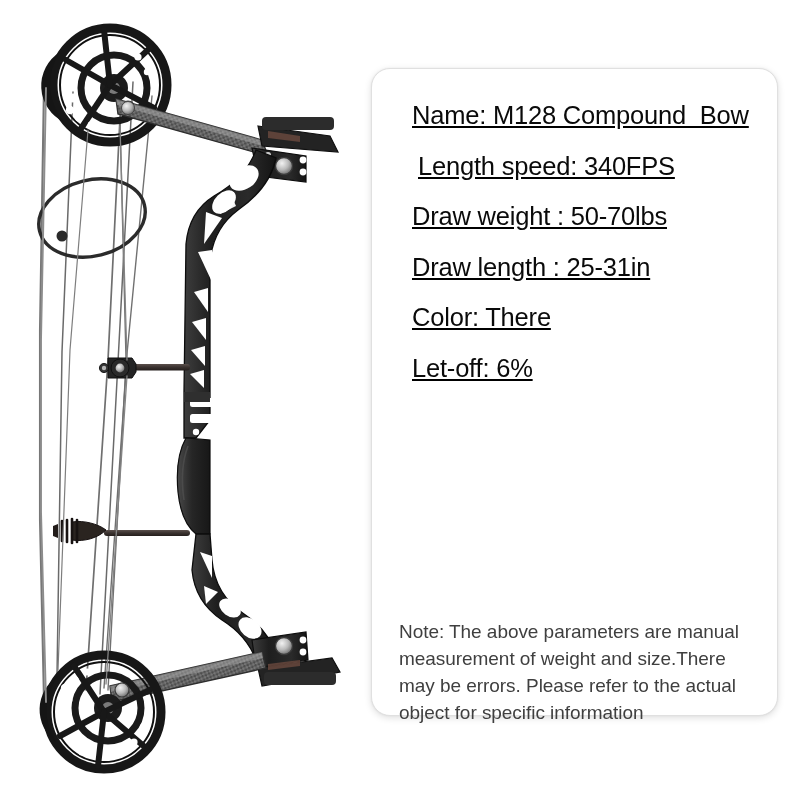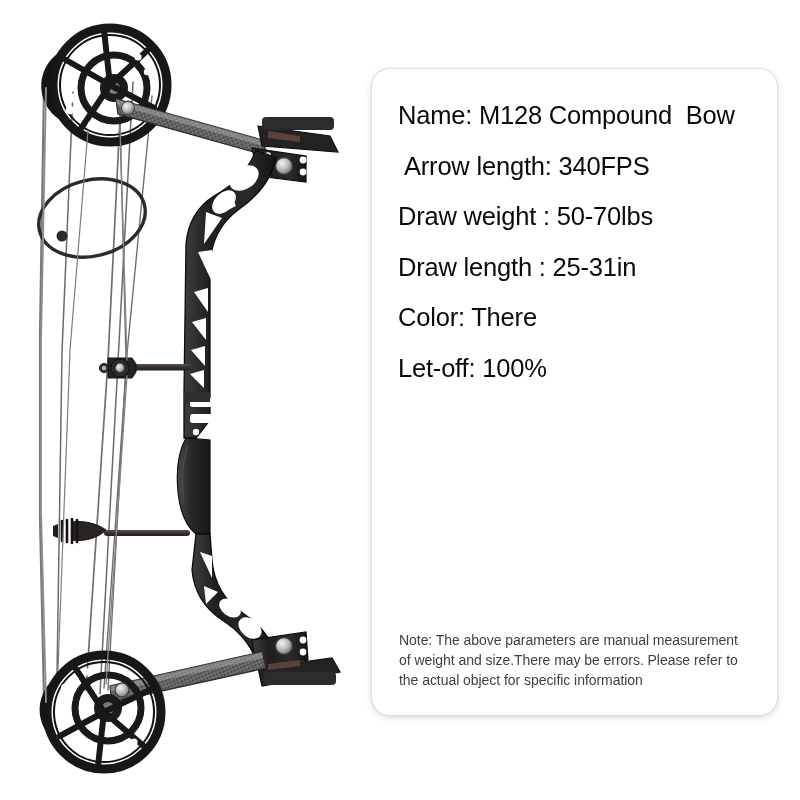--- a/index.html
+++ b/index.html
@@ -47,46 +47,46 @@
     height: 648px;
     box-sizing: border-box;
     background: #ffffff;
     border: 1px solid #e0e0e0;
     border-radius: 19px;
     box-shadow: 0 2px 7px rgba(0,0,0,0.13), 0 0 2px rgba(0,0,0,0.06);
     padding: 0;
   }
   .spec-list {
     position: absolute;
-    left: 26px;
+    left: 40px;
     top: 34px;
     right: 14px;
+    text-decoration: underline;
   }
   .spec-line {
     font-size: 25.5px;
     line-height: 1.0;
     color: #0a0a0a;
     margin-bottom: 25px;
     white-space: pre;
     font-weight: 400;
     letter-spacing: -0.2px;
   }
   .spec-line.indent-1 {
     margin-left: 6px;
   }
   .note-block {
     position: absolute;
     left: 27px;
     top: 550px;
     width: 345px;
-    font-size: 14px;
+    font-size: 19px;
     line-height: 1.42;
     color: #3f3f3f;
     letter-spacing: -0.05px;
-    margin-top: 12px;
   }
 </style>
 </head>
 <body>
 
 <div id="page-root">
 
   <div class="product-area">
     <svg class="bow-svg" viewBox="0 0 370 800" aria-hidden="true">
       <defs>
@@ -312,22 +312,22 @@
         <path d="M120 126 L127 360" stroke-width="1.3" stroke="#848484"></path>
         <path d="M127 376 L106 684" stroke-width="1.3" stroke="#848484"></path>
         <path d="M88 130 L70 350 L58 670" stroke-width="1.2" stroke="#7e7e7e"></path>
       </g>
     </svg>
   </div>
 
   <div class="spec-panel">
     <div class="spec-list">
       <div class="spec-line">Name: M128 Compound  Bow</div>
-      <div class="spec-line indent-1">Arrow length: 340FPS</div>
+      <div class="spec-line indent-1">Length speed: 340FPS</div>
       <div class="spec-line">Draw weight : 50-70lbs</div>
       <div class="spec-line">Draw length : 25-31in</div>
       <div class="spec-line">Color: There</div>
-      <div class="spec-line">Let-off: 100%</div>
+      <div class="spec-line">Let-off: 6%</div>
     </div>
     <div class="note-block">Note: The above parameters are manual measurement of weight and size.There may be errors. Please refer to the actual object for specific information</div>
   </div>
 
 </div>
 
 </body></html>

